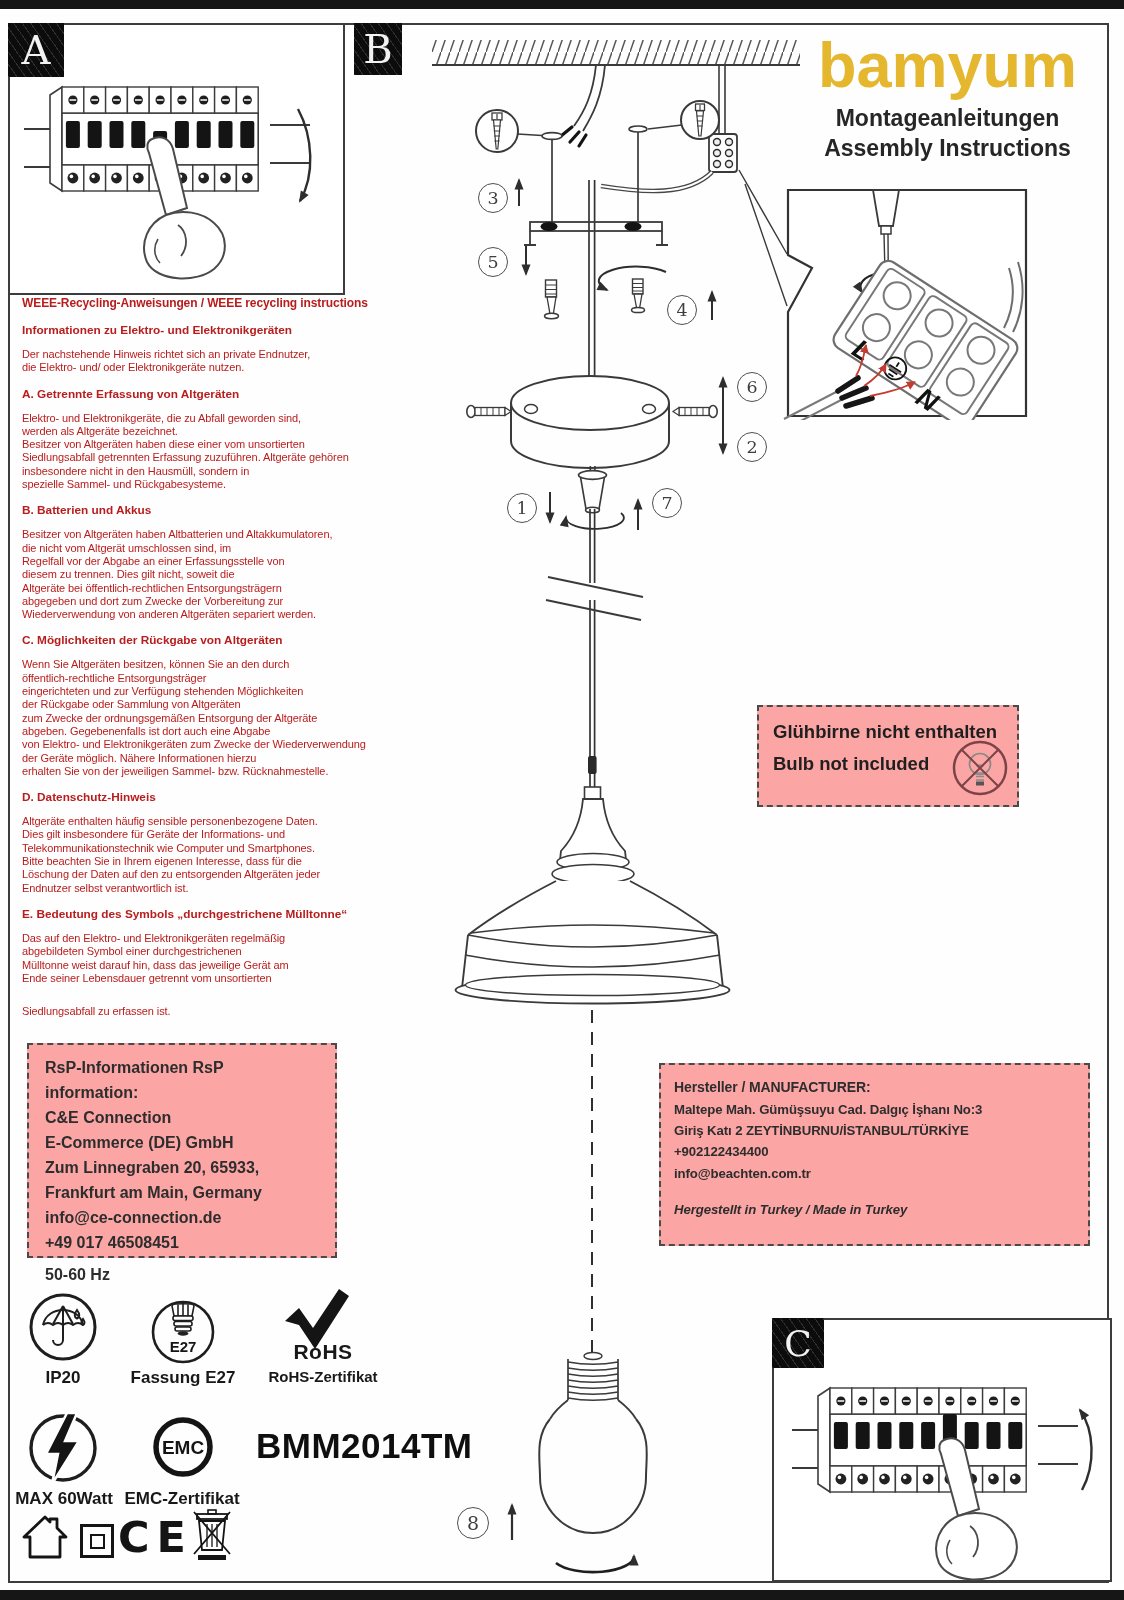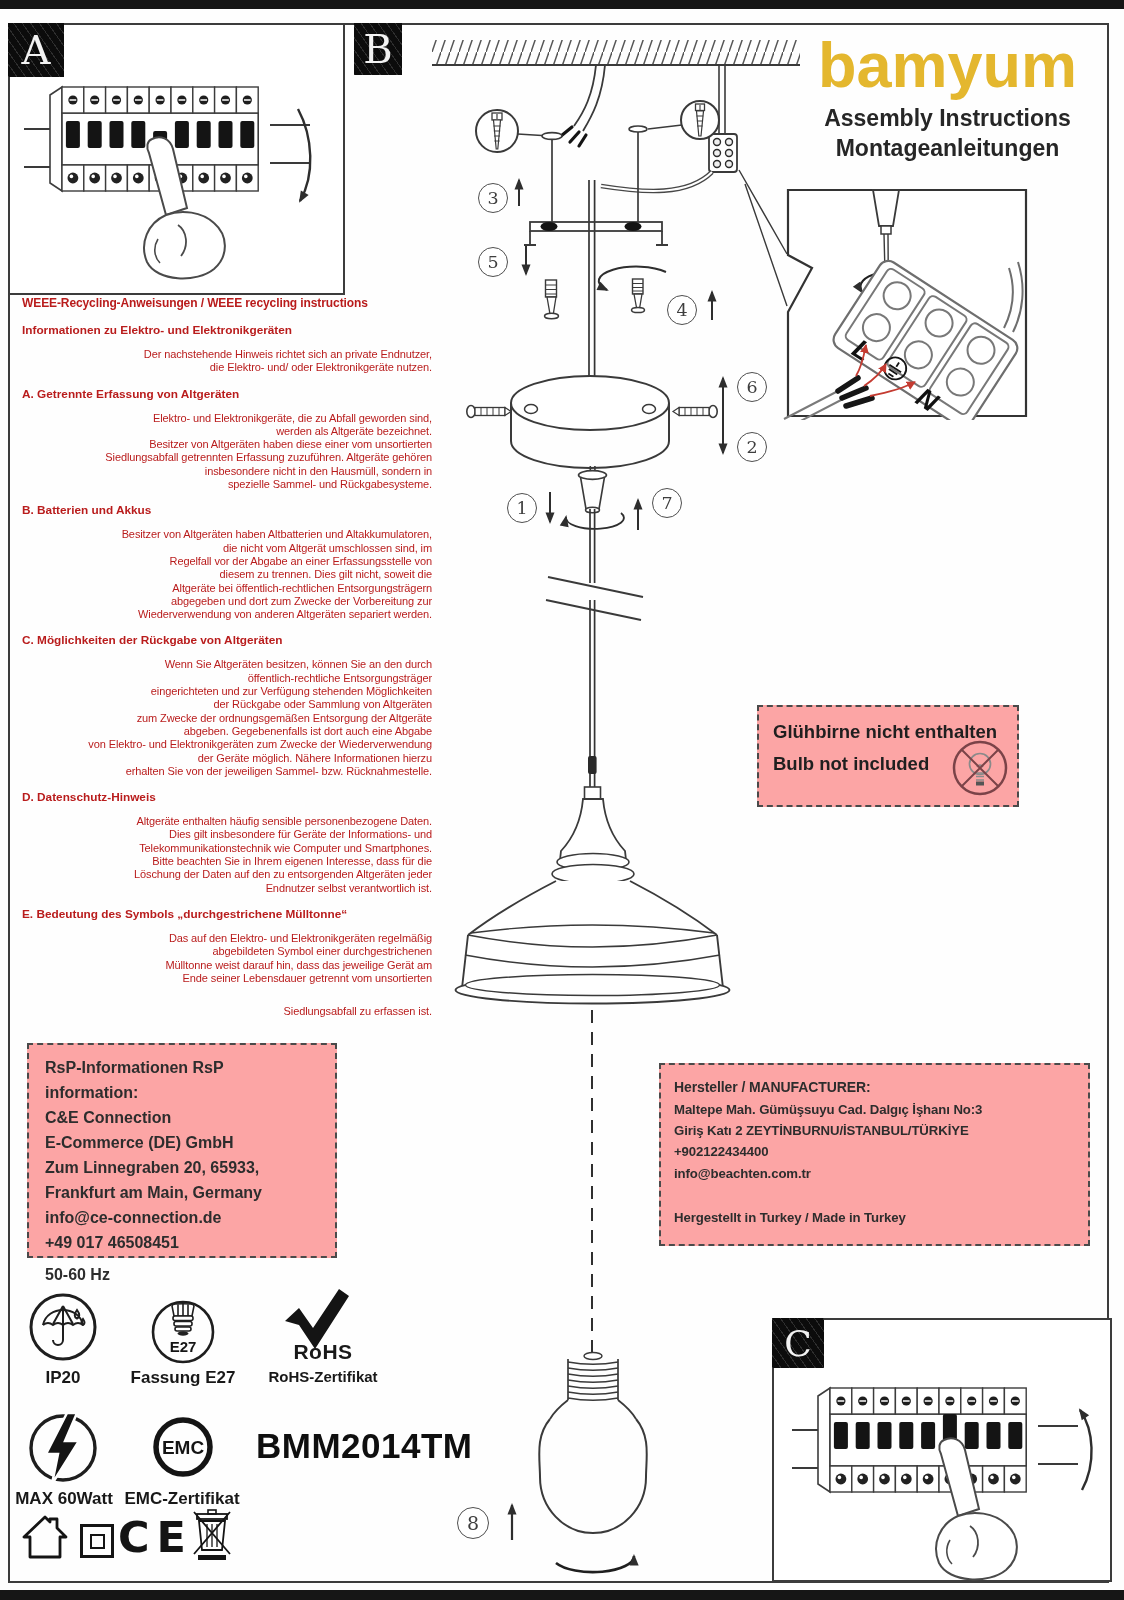--- a/index.html
+++ b/index.html
@@ -12,31 +12,31 @@
   .panel-tag{background:#0c0c0c;color:#f2f2f2;font-family:"DejaVu Serif",serif;
      display:flex;align-items:center;justify-content:center;font-size:40px;
      background-image:repeating-linear-gradient(55deg,rgba(255,255,255,.14) 0 1px,transparent 1px 7px);}
   
   .brand-name{font-size:63px;font-weight:bold;color:#E4B72E;letter-spacing:0px;line-height:1;text-align:center;}
   .brand-sub{font-size:23px;font-weight:bold;color:#262626;text-align:center;line-height:1.32;margin-top:6px;}
   
   .weee{width:410px;color:#b91c1c;}
   .weee-title{font-size:12px;font-weight:bold;white-space:nowrap;letter-spacing:-.1px;margin-bottom:13px;}
   .weee-h{font-size:11.8px;font-weight:bold;margin:12px 0 11px;}
-  .weee-b{font-size:11px;line-height:1.21;white-space:pre-line;letter-spacing:-.1px;text-align:right;}
+  .weee-b{font-size:11px;line-height:1.21;white-space:pre-line;letter-spacing:-.1px;}
   .weee-f{font-size:11px;margin-top:20px;}
   
   .dashed-box{border:2px dashed #4a4a4a;box-sizing:border-box;background:#fca5a5;}
   .bulb-note{padding:9px 0 0 14px;}
   .bulb-line{font-size:18.5px;font-weight:bold;color:#1f1f1f;line-height:1.75;}
   .rsp{padding:11px 16px;font-size:16px;font-weight:bold;color:#2d2d2d;line-height:1.56;}
   .rsp-freq{margin-top:7px;}
   .manu{padding:11px 13px;font-size:13.2px;font-weight:bold;color:#2d2d2d;line-height:1.62;letter-spacing:-.1px;}
   .manu-title{font-size:14px;}
-  .manu-footer{margin-top:23px;}
+  .manu-footer{margin-top:15px;font-style:italic;}
   
   .step{width:30px;height:30px;border:1.6px solid #4f4f4f;border-radius:50%;
      display:flex;align-items:center;justify-content:center;background:rgba(255,255,255,.9);
      font-family:"DejaVu Serif",serif;font-size:17.5px;color:#3e3e3e;box-sizing:border-box;}
   .step-lg{width:32px;height:32px;font-size:19px;}
   
   .cert-label{font-size:17px;font-weight:bold;color:#181818;text-align:center;}
   .rohs-big{font-size:21px;font-weight:bold;color:#181818;text-align:center;letter-spacing:.5px;}
   .model{font-size:35px;font-weight:bold;color:#0f0f0f;letter-spacing:.5px;}
   .ce-mark{font-family:"DejaVu Sans",sans-serif;font-size:43px;font-weight:bold;color:#141414;letter-spacing:7px;}
@@ -325,22 +325,22 @@
     <g stroke="#C43B31" stroke-width="1.8" fill="none">
       <path d="M 856,376 C 862,366 864,355 866,345" marker-end="url(#m-arrow-red)"></path>
       <path d="M 864,386 C 876,378 882,371 886,364" marker-end="url(#m-arrow-red)"></path>
       <path d="M 870,396 C 890,392 904,388 915,382" marker-end="url(#m-arrow-red)"></path>
     </g>
   </svg>
 
   <div class="abs" style="left:795px;top:34px;width:305px;">
     <div class="brand-name">bamyum</div>
     <div class="brand-sub">
+      <div>Montageanleitungen</div>
       <div>Assembly Instructions</div>
-      <div>Montageanleitungen</div>
     </div>
   </div>
 
   <div class="abs weee" style="left:22px;top:296px;">
     <div class="weee-title">WEEE-Recycling-Anweisungen / WEEE recycling instructions</div>
     <div class="weee-h">Informationen zu Elektro- und Elektronikgeräten</div>
     <div class="weee-b">Der nachstehende Hinweis richtet sich an private Endnutzer,
  die Elektro- und/ oder Elektronikgeräte nutzen.</div>
     <div class="weee-h">A. Getrennte Erfassung von Altgeräten</div>
     <div class="weee-b">Elektro- und Elektronikgeräte, die zu Abfall geworden sind,

